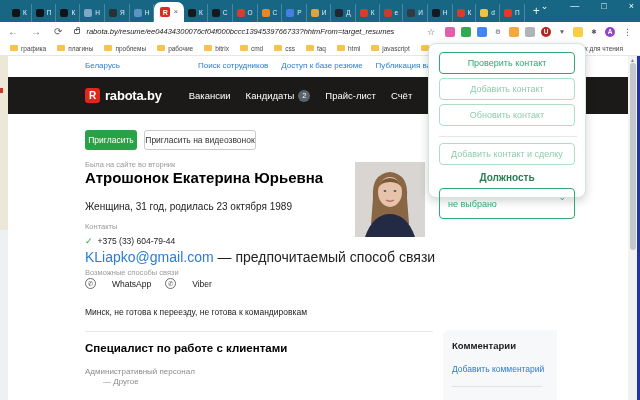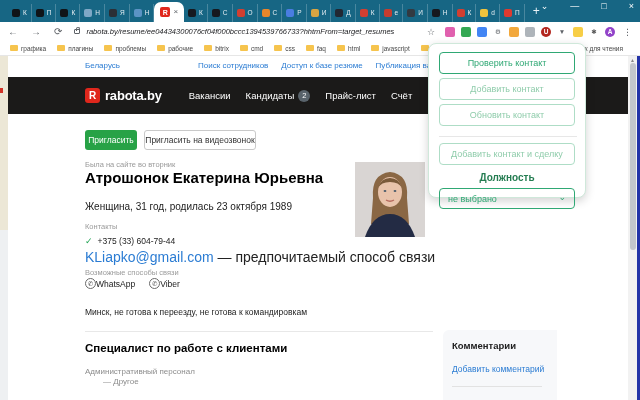--- a/index.html
+++ b/index.html
@@ -60,21 +60,21 @@
   .btn-video{position:absolute;left:136px;top:74px;width:112px;height:20px;background:#fff;border:1px solid #c9c9c9;border-radius:3px;color:#333;font-size:8.5px;font-family:inherit;cursor:pointer;}
   .lastseen{position:absolute;left:77px;top:104px;font-size:7.5px;color:#999;}
   .fio{position:absolute;left:77px;top:113px;font-size:15px;font-weight:bold;color:#000;}
   .demog{position:absolute;left:77px;top:145px;font-size:10px;color:#222;}
   .glabel{position:absolute;font-size:7.5px;color:#9b9b9b;}
   .phone-row{position:absolute;left:77px;top:180px;font-size:8.5px;color:#222;display:flex;align-items:center;gap:5px;}
   .phone-row .chk{color:#1fa352;font-size:9px;}
   .email-row{position:absolute;left:77px;top:193px;font-size:14px;color:#222;}
   .email-row a{color:#2b7cd3;text-decoration:none;cursor:pointer;}
   .channels{position:absolute;left:77px;top:222px;display:flex;gap:14px;}
-  .chan{display:flex;align-items:center;gap:0;cursor:pointer;}
+  .chan{display:flex;align-items:center;gap:16px;cursor:pointer;}
   .chan .cico{width:11px;height:11px;border:1px solid #6a6a6a;border-radius:50%;font-size:6.5px;color:#555;display:flex;align-items:center;justify-content:center;}
   .chan .cname{font-size:8.5px;color:#222;}
   .location{position:absolute;left:77px;top:251px;font-size:8.5px;color:#222;}
   .hdiv{position:absolute;left:77px;top:275px;width:348px;height:1px;background:#e8e8e8;}
   .postitle{position:absolute;left:77px;top:286px;font-size:11.5px;font-weight:bold;color:#000;}
   .category{position:absolute;left:77px;top:311px;font-size:8px;color:#8c8c8c;}
   .subcategory{position:absolute;left:95px;top:321px;font-size:8px;color:#8c8c8c;}
 
   .photo{position:absolute;left:347px;top:106px;width:70px;height:75px;cursor:pointer;}
   .updated{position:absolute;left:437px;top:135px;font-size:7px;color:#b3b3b3;white-space:nowrap;}
@@ -87,21 +87,21 @@
   .scroll{position:absolute;left:620px;top:0;width:9px;height:344px;background:#f2f2f2;}
   .scroll .arr{position:absolute;left:2px;top:1px;font-size:5px;color:#888;}
   .thumb{position:absolute;left:1.5px;top:7px;width:6px;height:187px;background:#c4c7cc;border-radius:3px;cursor:pointer;}
 
   
   .popup{position:absolute;left:428px;top:43px;width:158px;height:155px;background:#fff;border:1px solid #cfe8da;border-radius:8px;box-shadow:0 3px 10px rgba(0,0,0,.18);z-index:50;padding:8px 10px 0 10px;}
   .pbtn{width:100%;height:22px;margin-bottom:4px;background:#fff;border:1px solid #2fa874;border-radius:4px;color:#2fa874;font-size:9px;font-family:inherit;cursor:pointer;}
   .pbtn.disabled{border-color:#aeddc6;color:#8fccab;}
   .pdiv{width:138px;height:1px;background:#e7e7e7;margin:6px 0 6px 0;}
   .plabel{text-align:center;font-size:10px;font-weight:bold;color:#257d52;margin:3px 0 5px 0;}
-  .pselect{position:relative;width:100%;height:21px;border:1px solid #2fa874;border-radius:4px;color:#2fa874;font-size:9px;display:flex;align-items:center;padding-left:8px;cursor:pointer;}
+  .pselect{position:relative;width:100%;height:31px;border:1px solid #2fa874;border-radius:4px;color:#2fa874;font-size:9px;display:flex;align-items:center;padding-left:8px;cursor:pointer;}
   .pselect .chev{position:absolute;right:8px;top:3px;font-size:9px;color:#2fa874;}
 </style>
 </head>
 <body>
 
 <div class="screen">
 
   <div class="tabbar">
     <div class="tab">
       <span class="fav" style="background: rgb(16, 20, 24);"></span>

